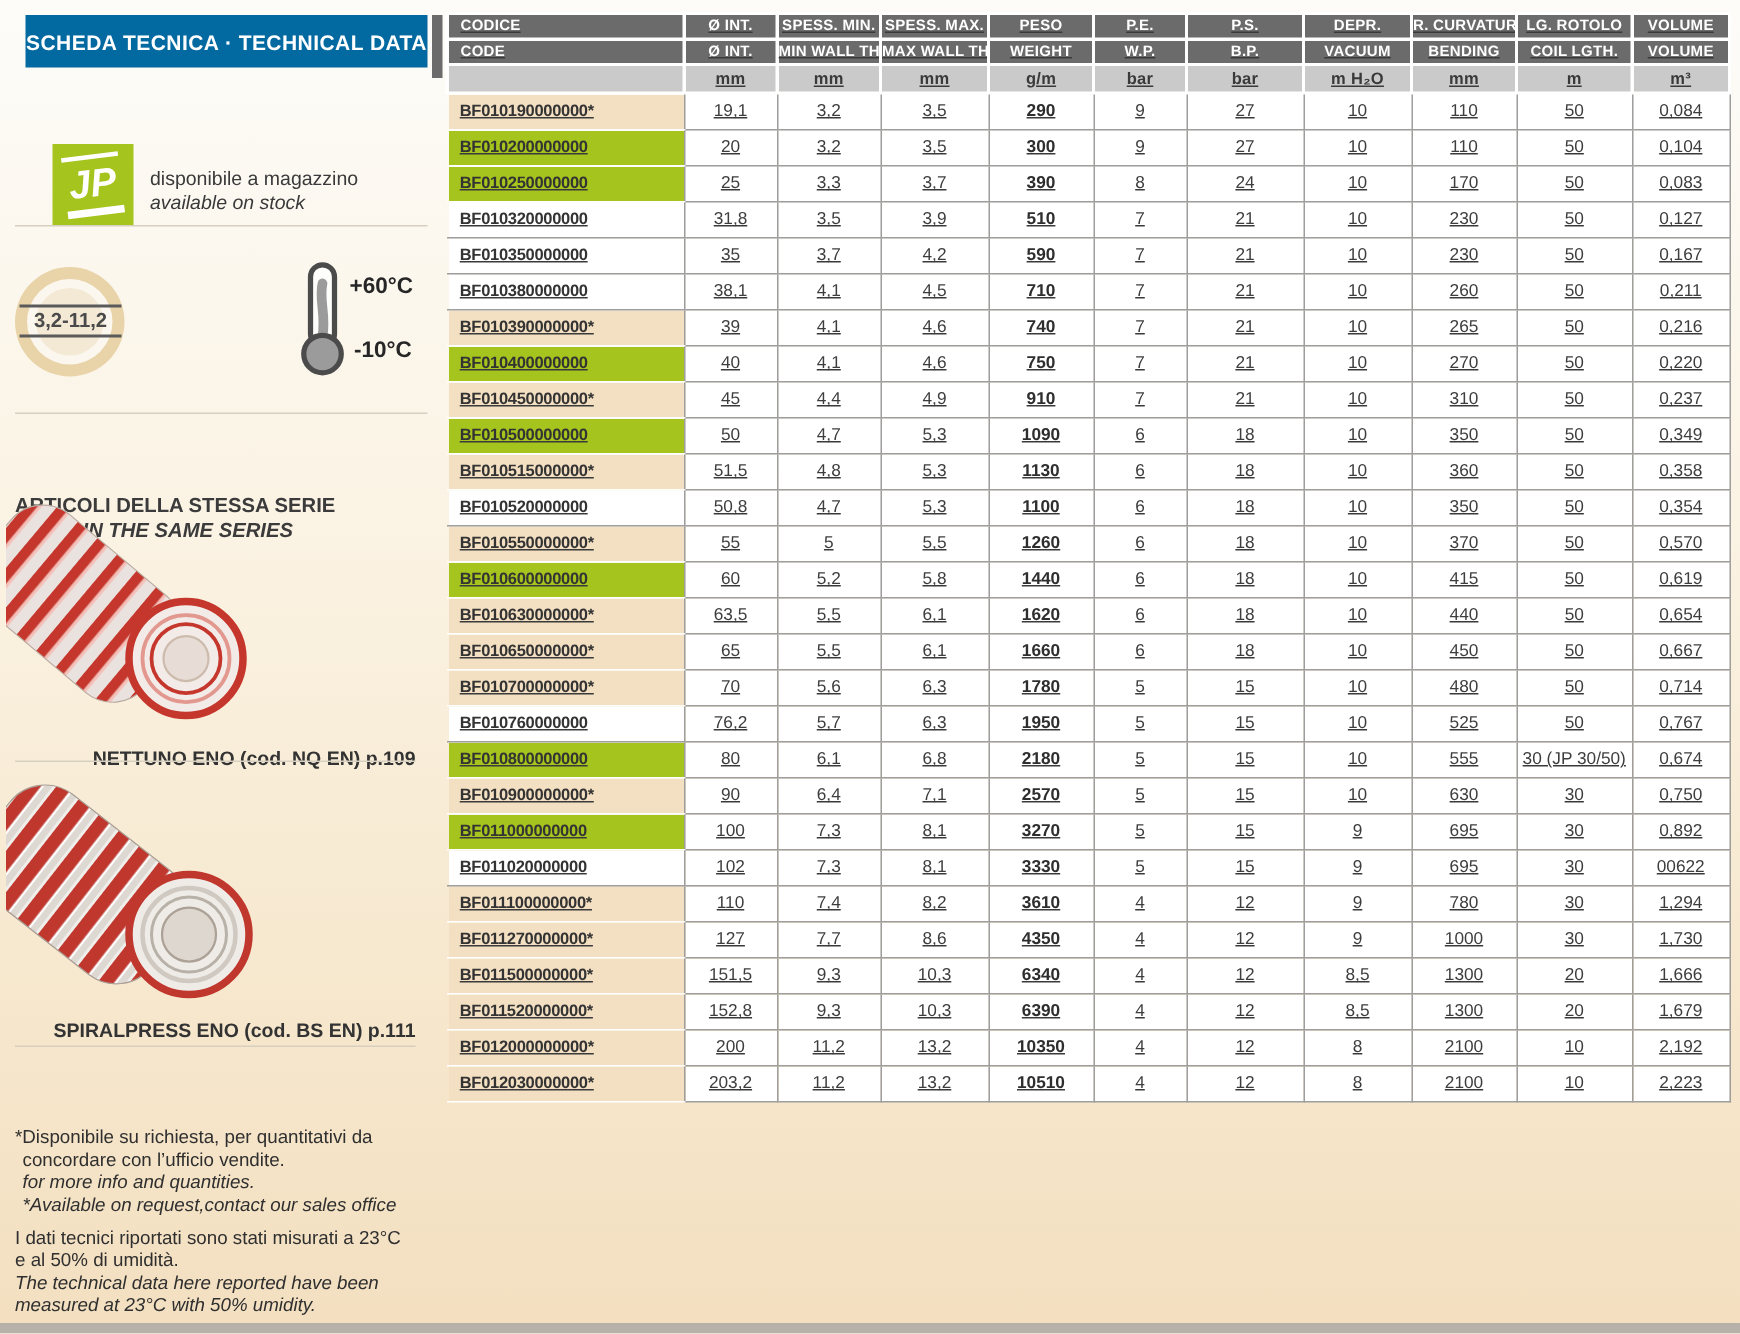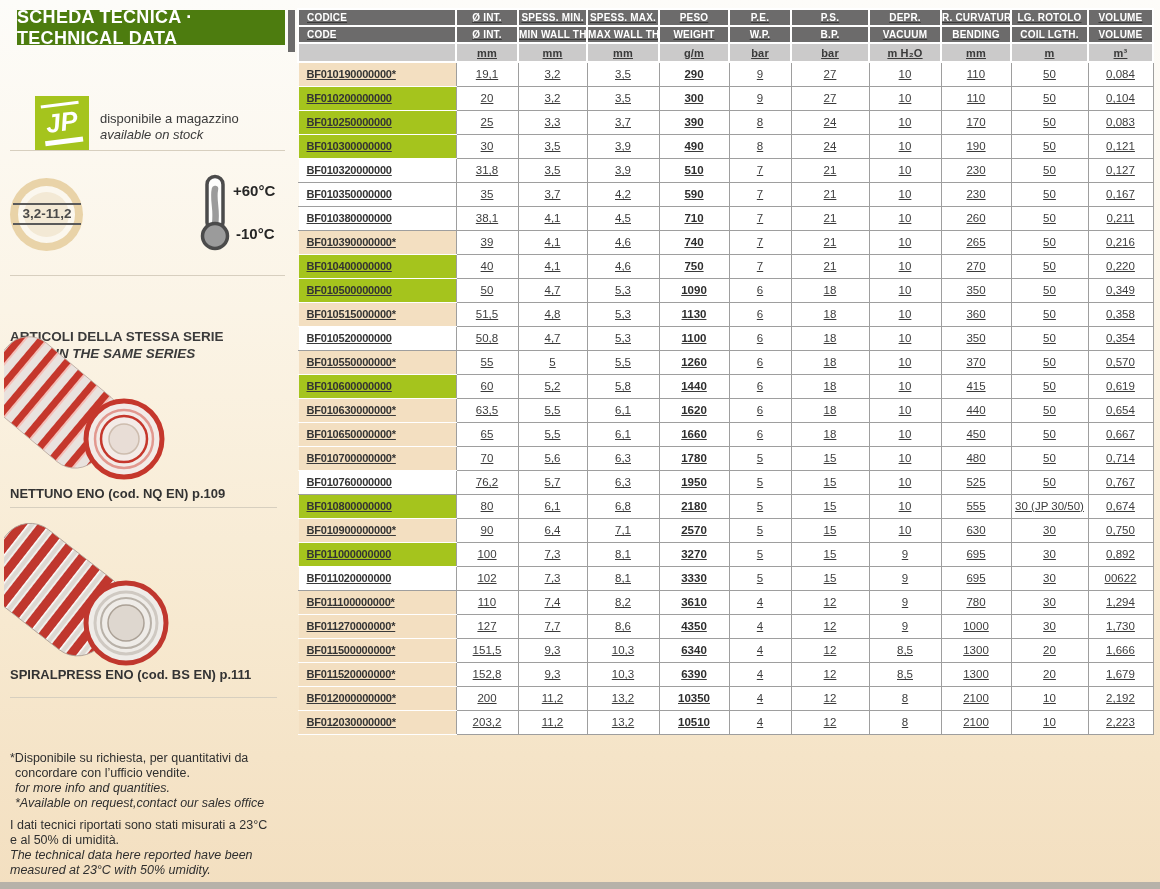--- a/index.html
+++ b/index.html
@@ -8,21 +8,21 @@
     position:relative;
     font-family:"Liberation Sans","DejaVu Sans",sans-serif;
     background:linear-gradient(180deg,#fdfcf9 0%,#fbf4e6 35%,#f7e9d0 70%,#f3dfc0 100%);
     color:#3a3a3a;
   }
   .bottom-bar { position:absolute; left:0; bottom:0; width:1160px; height:7px; background:#b7b2a9; }
 
   
   .side-header {
     position:absolute; left:17px; top:10px; width:268px; height:35px;
-    background:#4d7c0f; color:#fff; font-weight:bold; font-size:18px; letter-spacing:.3px;
+    background:#0369a1; color:#fff; font-weight:bold; font-size:14px; letter-spacing:.3px;
     display:flex; align-items:center; justify-content:center;
   }
   .jp-logo {
     position:absolute; left:35px; top:96px; width:54px; height:54px;
     background:#a5c41d; display:flex; align-items:center; justify-content:center;
   }
   .jp-inner {
     color:#fff; font-weight:bold; font-size:26px; line-height:1; font-style:italic;
     padding:3px 3px 4px; border-bottom:5px solid #fff; border-top:3px solid #fff;
     transform:rotate(-7deg);
@@ -46,22 +46,22 @@
 
   .thermo { position:absolute; left:198px; top:174px; }
   .temp-max { position:absolute; left:233px; top:182px; font-weight:bold; font-size:15px; color:#262626; }
   .temp-min { position:absolute; left:236px; top:225px; font-weight:bold; font-size:15px; color:#262626; }
 
   .series-heading { position:absolute; left:10px; top:281px; font-weight:bold; font-size:13.5px; color:#3b3b3b; line-height:1.25;margin-top:48px; }
   .series-heading .en { font-style:italic; }
 
   .hose1 { position:absolute; left:4px; top:327px; }
   .hose2 { position:absolute; left:4px; top:513px; }
-  .hose-caption { position:absolute; left:10px; width:267px; text-align:left;
-    font-weight:bold; font-size:13px; color:#333; }
+  .hose-caption { position:absolute; left:10px; width:267px; text-align:right;
+    font-weight:bold; font-size:13px; color:#333;margin-top:12px; }
   .cap1 { top:486px; } .cap2 { top:667px; }
 
   .footnotes { position:absolute; left:10px; top:751px; width:280px; font-size:12.5px; color:#2f2f2f; line-height:1.2; }
   .footnotes .indent { padding-left:5px; }
   .footnotes .en { font-style:italic; }
   .footnotes .gap { height:7px; }
 
   
   .head-notch { position:absolute; left:288px; top:10px; width:7px; height:42px; background:#6c6b6b; }
   .table-wrap { position:absolute; left:297px; top:8px; }
@@ -265,33 +265,20 @@
           <td class="val">3,7</td>
           <td class="val weight">390</td>
           <td class="val">8</td>
           <td class="val">24</td>
           <td class="val">10</td>
           <td class="val">170</td>
           <td class="val">50</td>
           <td class="val">0,083</td>
         </tr>
         <tr>
-          <td class="code green">BF010300000000</td>
-          <td class="val">30</td>
-          <td class="val">3,5</td>
-          <td class="val">3,9</td>
-          <td class="val weight">490</td>
-          <td class="val">8</td>
-          <td class="val">24</td>
-          <td class="val">10</td>
-          <td class="val">190</td>
-          <td class="val">50</td>
-          <td class="val">0,121</td>
-        </tr>
-        <tr>
           <td class="code white">BF010320000000</td>
           <td class="val">31,8</td>
           <td class="val">3,5</td>
           <td class="val">3,9</td>
           <td class="val weight">510</td>
           <td class="val">7</td>
           <td class="val">21</td>
           <td class="val">10</td>
           <td class="val">230</td>
           <td class="val">50</td>
@@ -341,20 +328,33 @@
           <td class="val">40</td>
           <td class="val">4,1</td>
           <td class="val">4,6</td>
           <td class="val weight">750</td>
           <td class="val">7</td>
           <td class="val">21</td>
           <td class="val">10</td>
           <td class="val">270</td>
           <td class="val">50</td>
           <td class="val">0,220</td>
+        </tr>
+        <tr>
+          <td class="code beige">BF010450000000*</td>
+          <td class="val">45</td>
+          <td class="val">4,4</td>
+          <td class="val">4,9</td>
+          <td class="val weight">910</td>
+          <td class="val">7</td>
+          <td class="val">21</td>
+          <td class="val">10</td>
+          <td class="val">310</td>
+          <td class="val">50</td>
+          <td class="val">0,237</td>
         </tr>
         <tr>
           <td class="code green">BF010500000000</td>
           <td class="val">50</td>
           <td class="val">4,7</td>
           <td class="val">5,3</td>
           <td class="val weight">1090</td>
           <td class="val">6</td>
           <td class="val">18</td>
           <td class="val">10</td>

